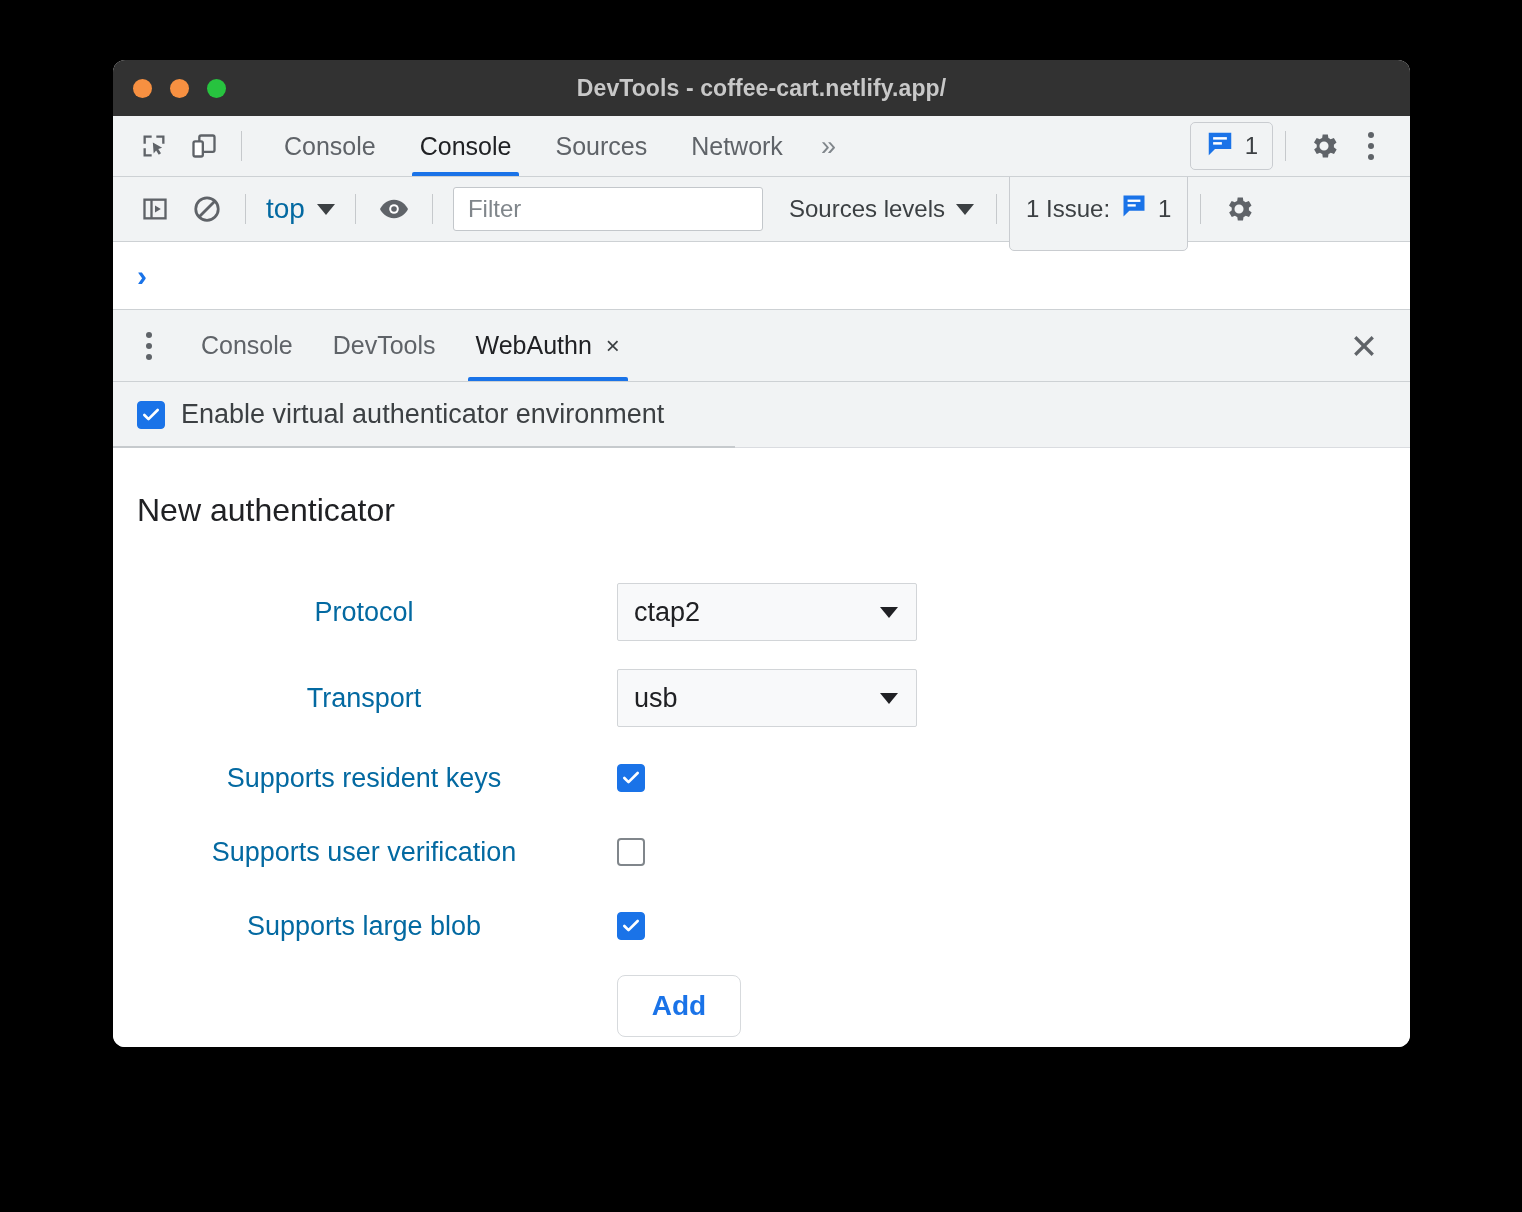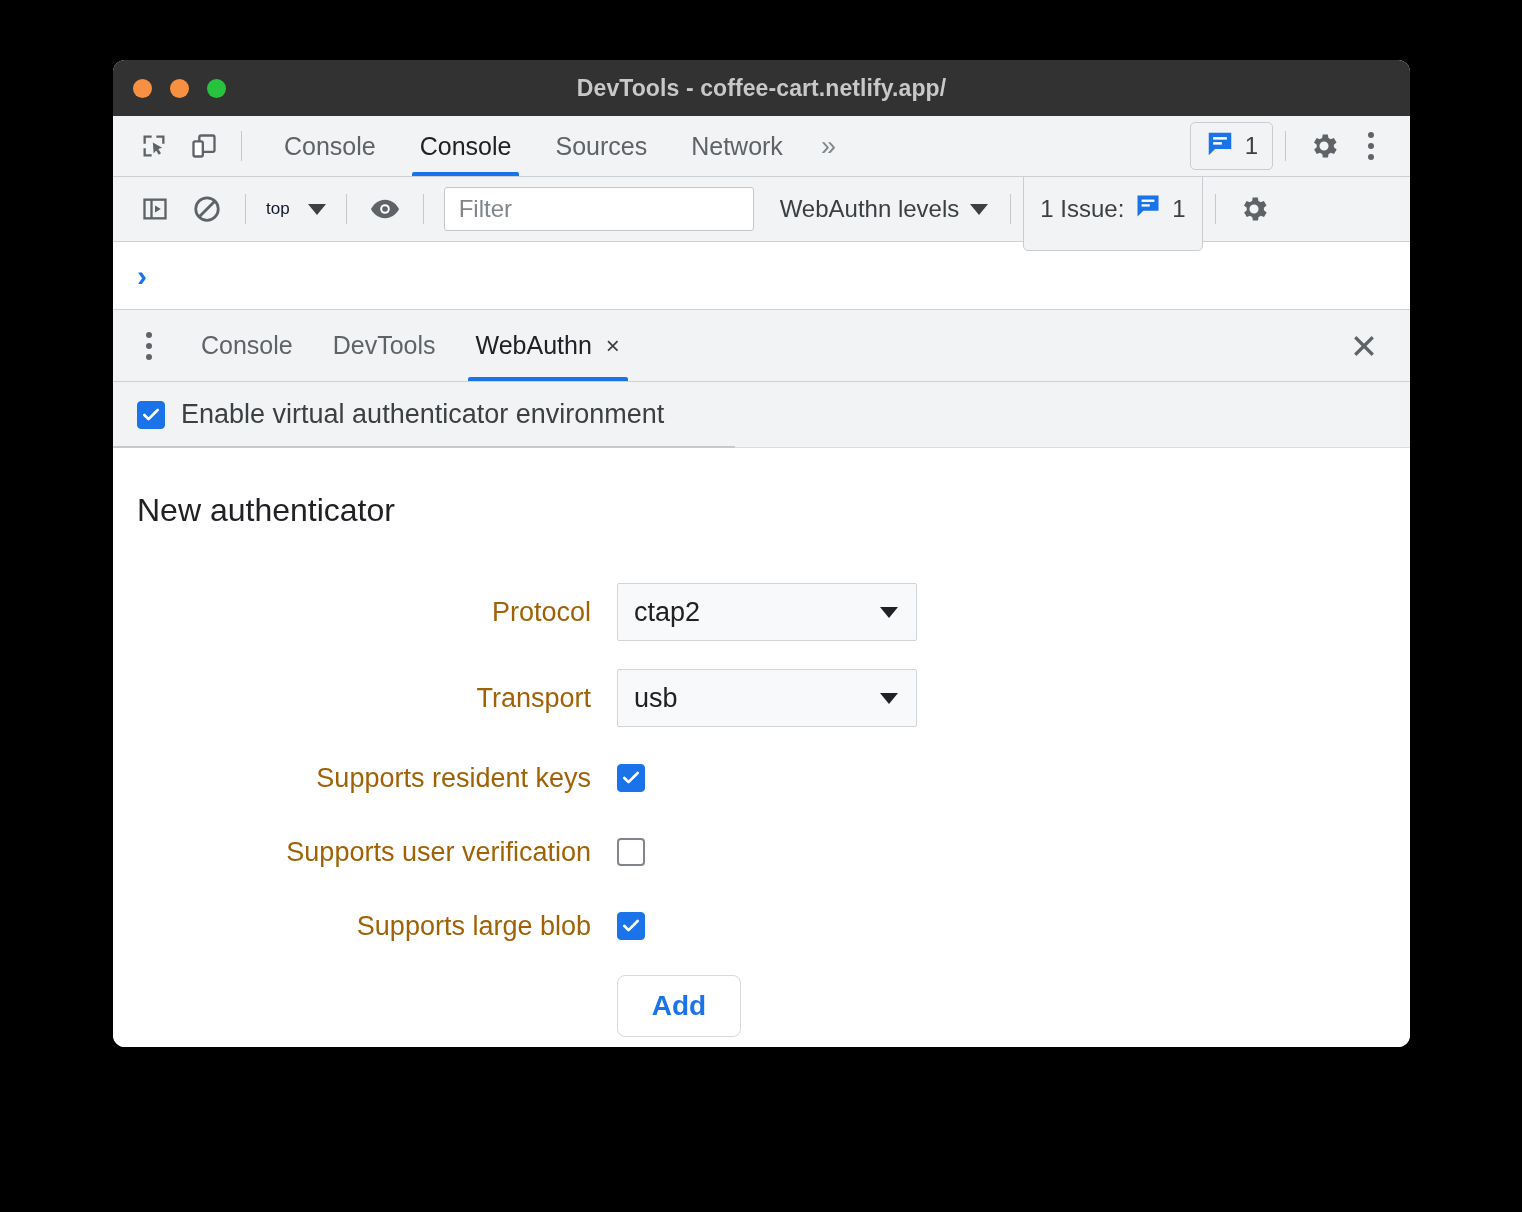--- a/index.html
+++ b/index.html
@@ -146,22 +146,22 @@
     align-items: center;
     padding: 0 18px 0 16px;
     box-sizing: border-box;
   }
   .cb-icon {
     width: 52px; height: 48px;
     display: flex; align-items: center; justify-content: center;
     cursor: pointer;
   }
   .ctx-select {
-    display: flex; align-items: center; gap: 18px;
-    font-size: 17px; color: #0f172a;
+    display: flex; align-items: center; gap: 12px;
+    font-size: 28px; color: #0369a1;
     padding: 0 8px;
     cursor: pointer;
   }
   .caret {
     width: 0; height: 0;
     border-left: 9px solid transparent;
     border-right: 9px solid transparent;
     border-top: 11px solid #3c4043;
   }
   .filter-input {
@@ -323,24 +323,24 @@
   }
   .form-row {
     display: flex;
     align-items: center;
     margin-bottom: 0;
     height: 86px;
   }
   .form-row.cbrow { height: 74px; }
   .form-label {
     width: 480px;
-    text-align: right;
+    text-align: center;
     padding-right: 26px;
     font-size: 27px;
-    color: #a16207;
+    color: #0369a1;
     box-sizing: border-box;
   }
   .form-select {
     width: 300px;
     height: 58px;
     background: #f8f9fa;
     border: 1px solid #d2d5d8;
     border-radius: 2px;
     display: flex;
     align-items: center;
@@ -468,21 +468,21 @@
       <div class="cb-icon">
         <svg width="32" height="32" viewBox="0 0 24 24">
           <path d="M12 5C6.5 5 2.7 9.4 1.5 12c1.2 2.6 5 7 10.5 7s9.3-4.4 10.5-7C21.3 9.4 17.5 5 12 5z" fill="#5f6368"></path>
           <circle cx="12" cy="12" r="3.6" fill="#ffffff"></circle>
           <circle cx="12" cy="12" r="2.1" fill="#5f6368"></circle>
         </svg>
       </div>
       <div class="vsep"></div>
       <div class="filter-input">Filter</div>
       <div class="levels-select">
-        <span>WebAuthn levels</span>
+        <span>Sources levels</span>
         <span class="caret"></span>
       </div>
       <div class="vsep"></div>
       <div class="issue-pill2">
         <span>1 Issue:</span>
         <span>
           <svg width="28" height="28" viewBox="0 0 24 24">
             <path d="M3 3h18v13H8l-5 5V3z" fill="#1a73e8"></path>
             <rect x="6.5" y="6.5" width="11" height="2" fill="#ffffff"></rect>
             <rect x="6.5" y="10.5" width="7" height="2" fill="#ffffff"></rect>

